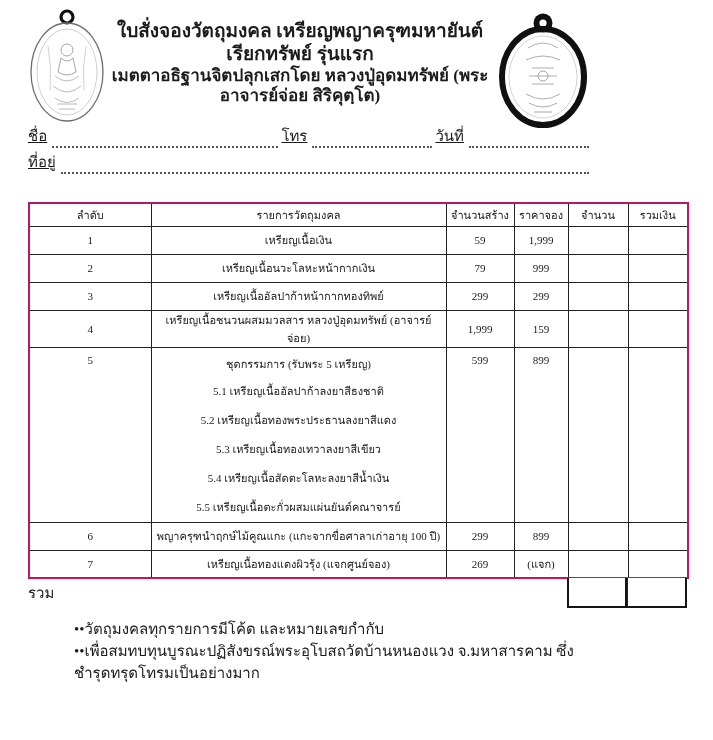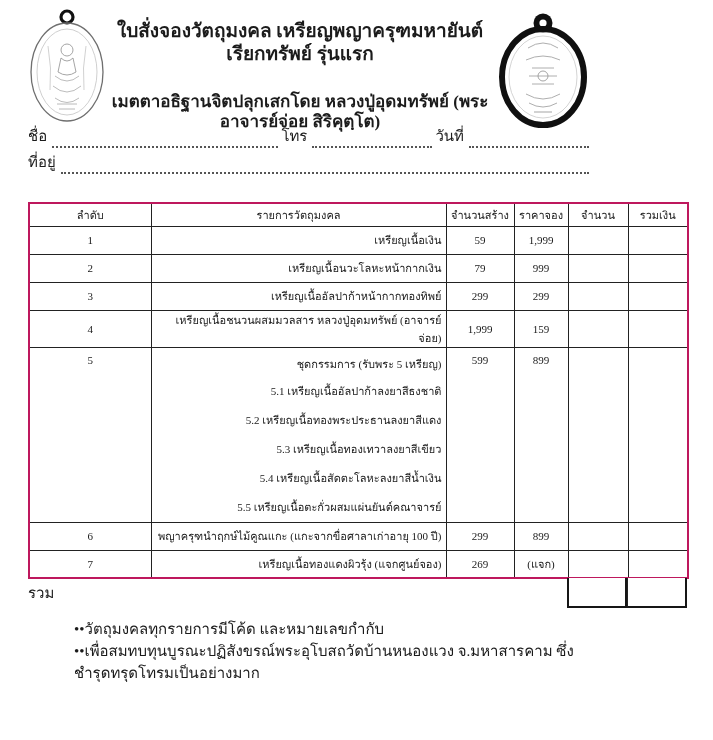--- a/index.html
+++ b/index.html
@@ -10,40 +10,40 @@
     color:#1b1b1b; overflow:hidden; position:relative;
   }
   .page { position:relative; width:600px; height:740px; }
 
   
   .header { position:relative; height:122px; }
   .amulet-left  { position:absolute; left:28px; top:6px; }
   .amulet-right { position:absolute; right:10px; top:10px; }
   .titles { text-align:center; padding:20px 110px 0 110px; }
   .title1 { font-size:19px; font-weight:bold; line-height:1.2; }
-  .title2 { font-size:17px; font-weight:bold; margin-top:26px; line-height:1.2; }
-
-  
-  .fline { display:flex; align-items:flex-end; font-size:15px; margin:0 8px 0 28px; height:26px; }
+  .title2 { font-size:17px; font-weight:bold; margin-top:0; line-height:1.2; }
+
+  
+  .fline { display:flex; align-items:flex-end; font-size:15px; margin:0 8px 0 28px; height:26px;text-decoration:underline; }
   .fline .lbl { white-space:nowrap; padding-right:2px; }
   .dots { flex:1; border-bottom:2px dotted #555; height:17px; margin:0 3px; }
   .dots.mid { flex:0 0 120px; }
   .fline2 { }
 
   
   table.order {
     margin:28px 0 0 28px; border-collapse:collapse;
     width:659px; table-layout:fixed;
     border:2px solid #be185d; font-size:11px;
   }
   table.order th, table.order td { border:1px solid #222; padding:0 4px; }
   table.order th { height:23px; font-weight:normal; text-align:center; }
   table.order td { height:28px; }
   td.c { text-align:center; }
-  td.item { text-align:right; padding-left:5px; }
+  td.item { text-align:center; padding-left:5px; }
   tr.tall td { vertical-align:top; padding-top:3px; }
   tr.tall td.c { padding-top:6px; }
   .subitem { line-height:29px; }
   .mainline5 { line-height:26px; }
 
   
   .total-row { display:flex; margin-left:28px; width:659px; height:29px; font-size:15px; }
   .total-spacer { width:539px; text-align:left; padding-right:24px; line-height:28px; }
   .total-box { width:60px; border:2px solid #161616; border-top:none; margin-top:-1px; background:#fff; }
   .total-box + .total-box { border-left:1px solid #222; }

